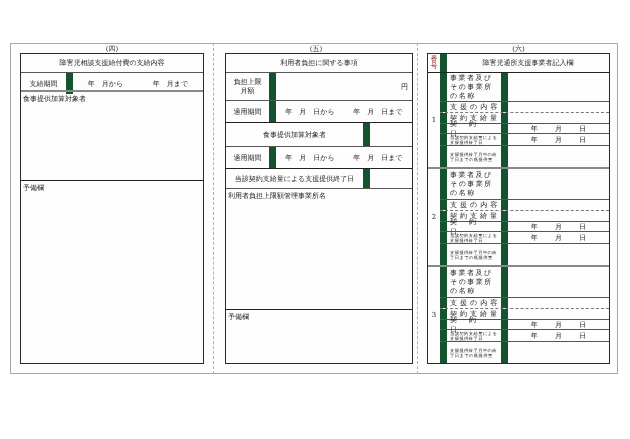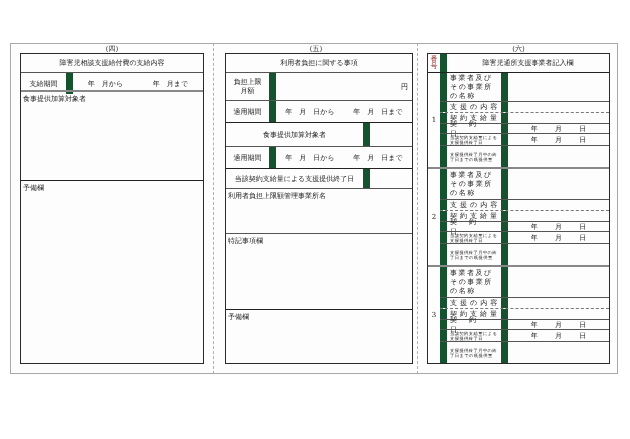--- a/index.html
+++ b/index.html
@@ -84,23 +84,20 @@
       <span>年　月　日まで</span>
     </div>
   </div>
   <div class="row bt2" style="top:114px;height:20px">
     <div class="cell center" style="left:0;width:137px">当該契約支給量による支援提供終了日</div>
     <div class="cell bl" style="left:137px;right:0"></div>
   </div>
   <div class="row bt" style="top:134px;height:45px">
     <span class="tl">利用者負担上限額管理事業所名</span>
   </div>
-  <div class="row bt" style="top:179px;height:76px">
-    <span class="tl">特記事項欄</span>
-  </div>
   <div class="row bt2" style="top:255px;bottom:0">
     <span class="tl">予備欄</span>
   </div>
 </div>
 
 <div class="panel-label" style="left:427px;width:183px">(六)</div>
 <div class="panel" style="left:427px;width:183px">
   <div class="row" style="top:0;height:18px">
     <div class="cell center" style="left:0;width:12px;line-height:7px;padding:0 2px;color:#8a1c1c">番号</div>
     <div class="cell center bl" style="left:12px;right:0">障害児通所支援事業者記入欄</div>

